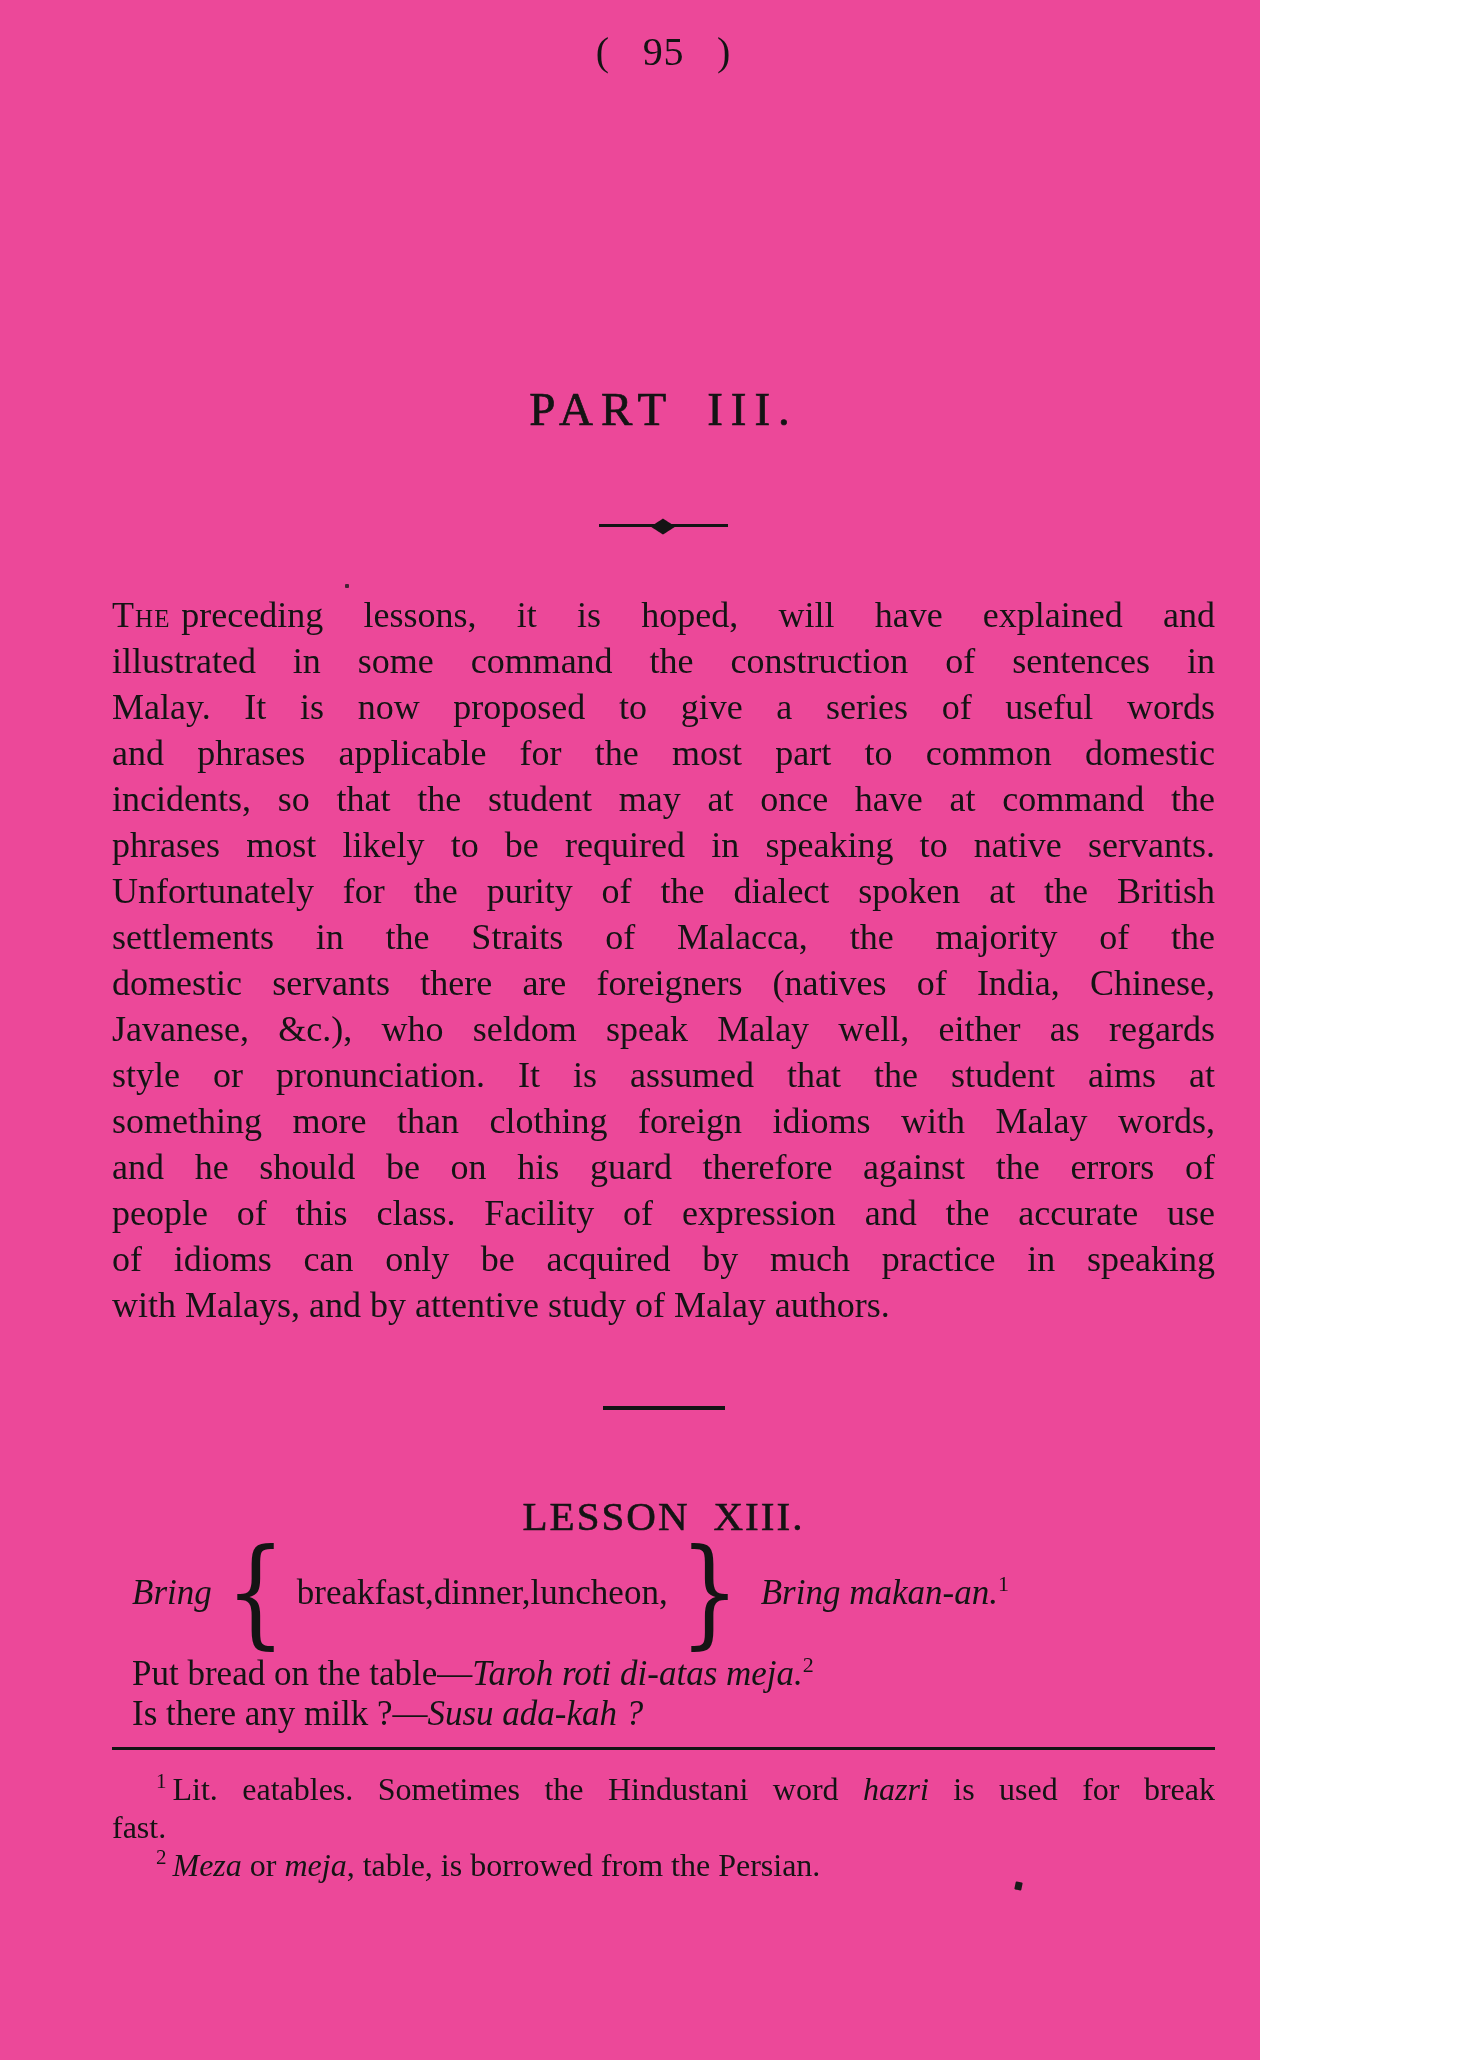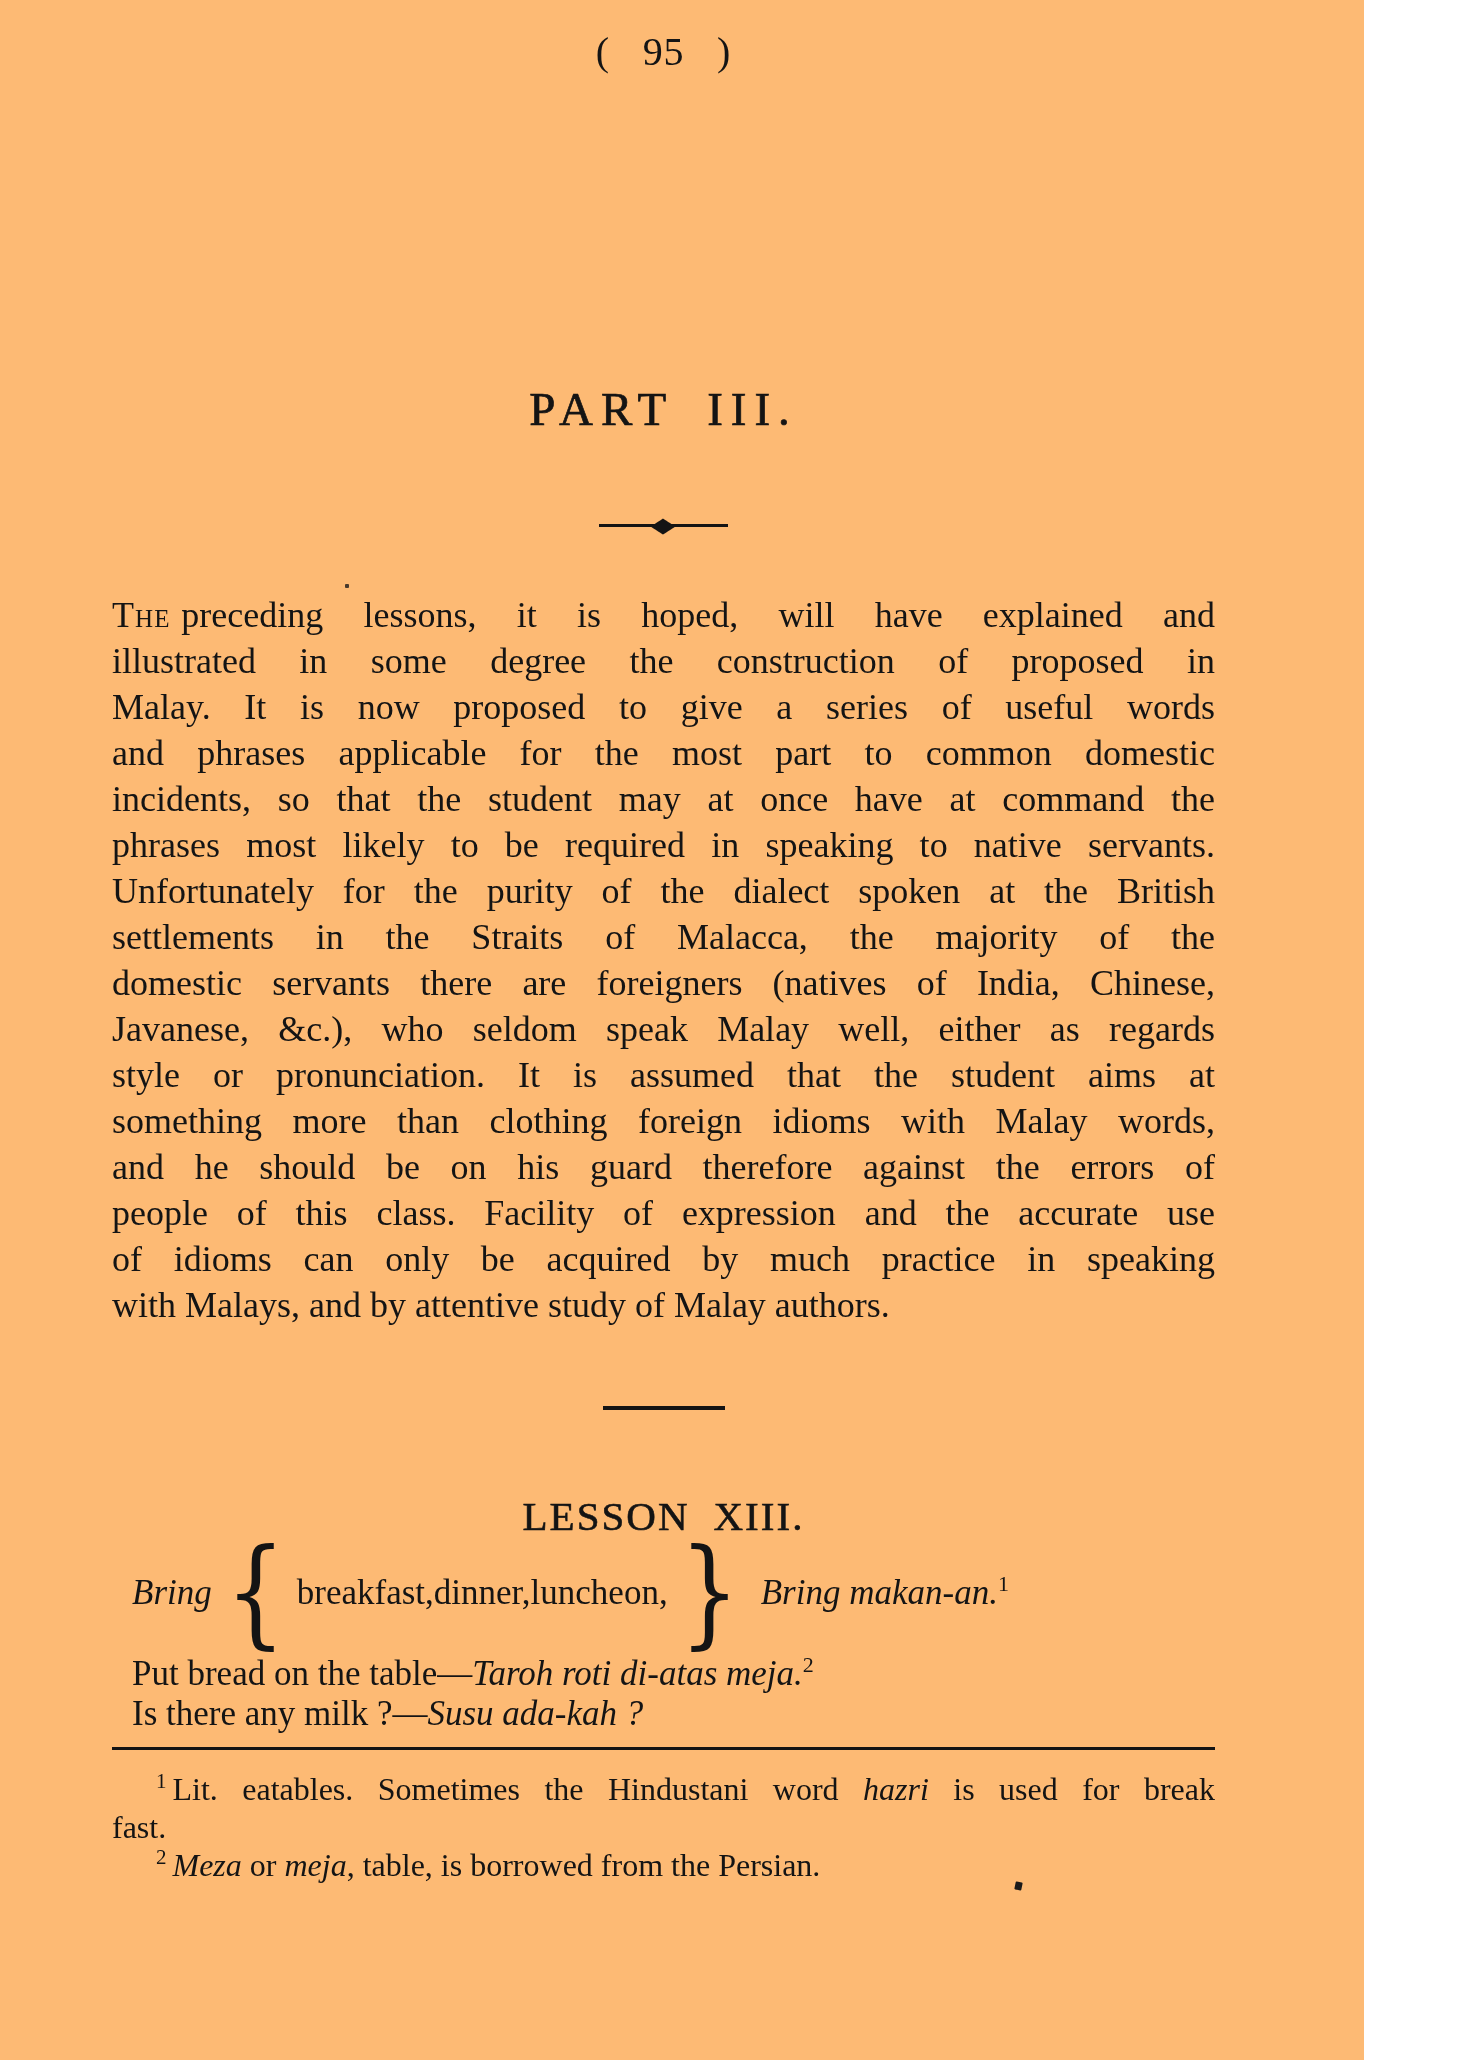--- a/index.html
+++ b/index.html
@@ -3,21 +3,21 @@
 <meta charset="utf-8">
 <style>
   html,body{margin:0;padding:0;}
   body{
     width:1472px;height:2060px;
     background:#ffffff;
     font-family:"Liberation Serif","DejaVu Serif",serif;
     color:#141414;
     -webkit-font-smoothing:antialiased;
   }
-  .scan-page{position:relative;width:1364px;height:2060px;background:#fdba74;overflow:hidden;}
+  .scan-page{position:relative;width:1260px;height:2060px;background:#ec4899;overflow:hidden;}
   .text-col{position:absolute;left:112px;top:0;width:1103px;height:2060px;}
 
   .page-number{
     position:absolute;top:30px;left:0;width:100%;
     text-align:center;font-size:40px;line-height:1.1;
     word-spacing:0.55em;letter-spacing:0.02em;
   }
   .part-title{
     position:absolute;top:386px;left:0;width:100%;
     text-align:center;font-size:47px;line-height:1;
@@ -108,21 +108,21 @@
 
     <div class="divider">
       <span class="wing"></span>
       <span class="diamond">◆</span>
       <span class="wing"></span>
     </div>
 
     <div class="opening-paragraph">
       <div class="para-line"><span class="lead">The</span><span>preceding lessons, it is hoped, will have explained and</span></div>
 
-        <div class="para-line">illustrated in some degree the construction of proposed in</div>
+        <div class="para-line">illustrated in some command the construction of sentences in</div>
 
         <div class="para-line">Malay.  It is now proposed to give a series of useful words</div>
 
         <div class="para-line">and phrases applicable for the most part to common domestic</div>
 
         <div class="para-line">incidents, so that the student may at once have at command the</div>
 
         <div class="para-line">phrases most likely to be required in speaking to native servants.</div>
 
         <div class="para-line">Unfortunately for the purity of the dialect spoken at the British</div>

